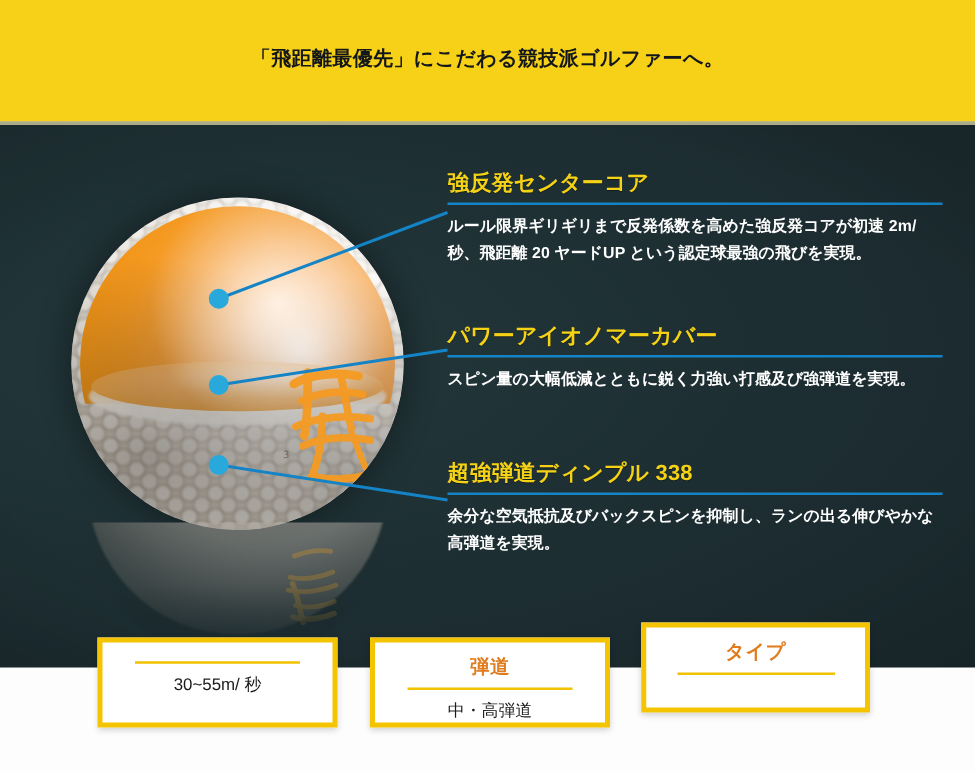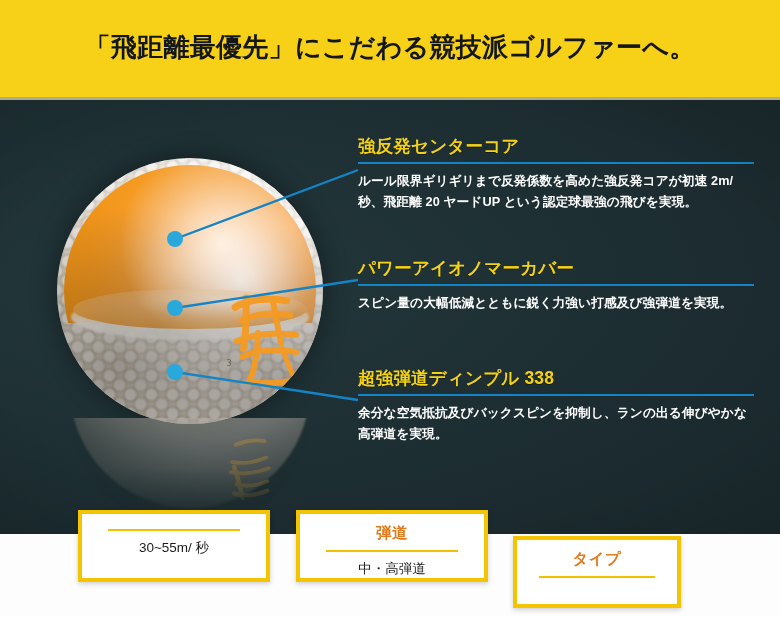--- a/index.html
+++ b/index.html
@@ -15,21 +15,21 @@
   .headline-band{
     position:absolute;left:0;top:0;width:780px;height:97px;
     background:#F7D117;
     display:flex;flex-direction:column;align-items:center;justify-content:center;
     box-sizing:border-box;
   }
   .headline-band .hl{
     color:#13161a;
     font-family:"Liberation Serif","DejaVu Serif",serif;
     font-weight:700;
-    font-size:26px;
+    font-size:16px;
     letter-spacing:0.3px;
     line-height:1.42;
     white-space:nowrap;
   }
   .band-edge{
     position:absolute;left:0;top:97px;width:780px;height:3px;background:#6a6a28;opacity:.55;
   }
 
   
   .stage{
@@ -171,21 +171,21 @@
     white-space:nowrap;
   }
   .spec-box .s-rule{
     margin-top:6px;width:72%;height:2px;background:#F2C200;
   }
   .spec-box .s-value{
     margin-top:8px;color:#1b1b1b;font-size:13.5px;font-weight:400;white-space:nowrap;
   }
   .spec-1{left:78px;top:510px;width:192px;height:72px;}
   .spec-2{left:296px;top:510px;width:192px;height:72px;}
-  .spec-3{left:513px;top:536px;width:168px;height:72px;}
+  .spec-3{left:513px;top:498px;width:183px;height:72px;}
 </style>
 </head>
 <body>
 
 <div class="page">
 
   <div class="headline-band">
     <div class="hl">「飛距離最優先」にこだわる競技派ゴルファーへ。</div>
   </div>
   <div class="band-edge"></div>

